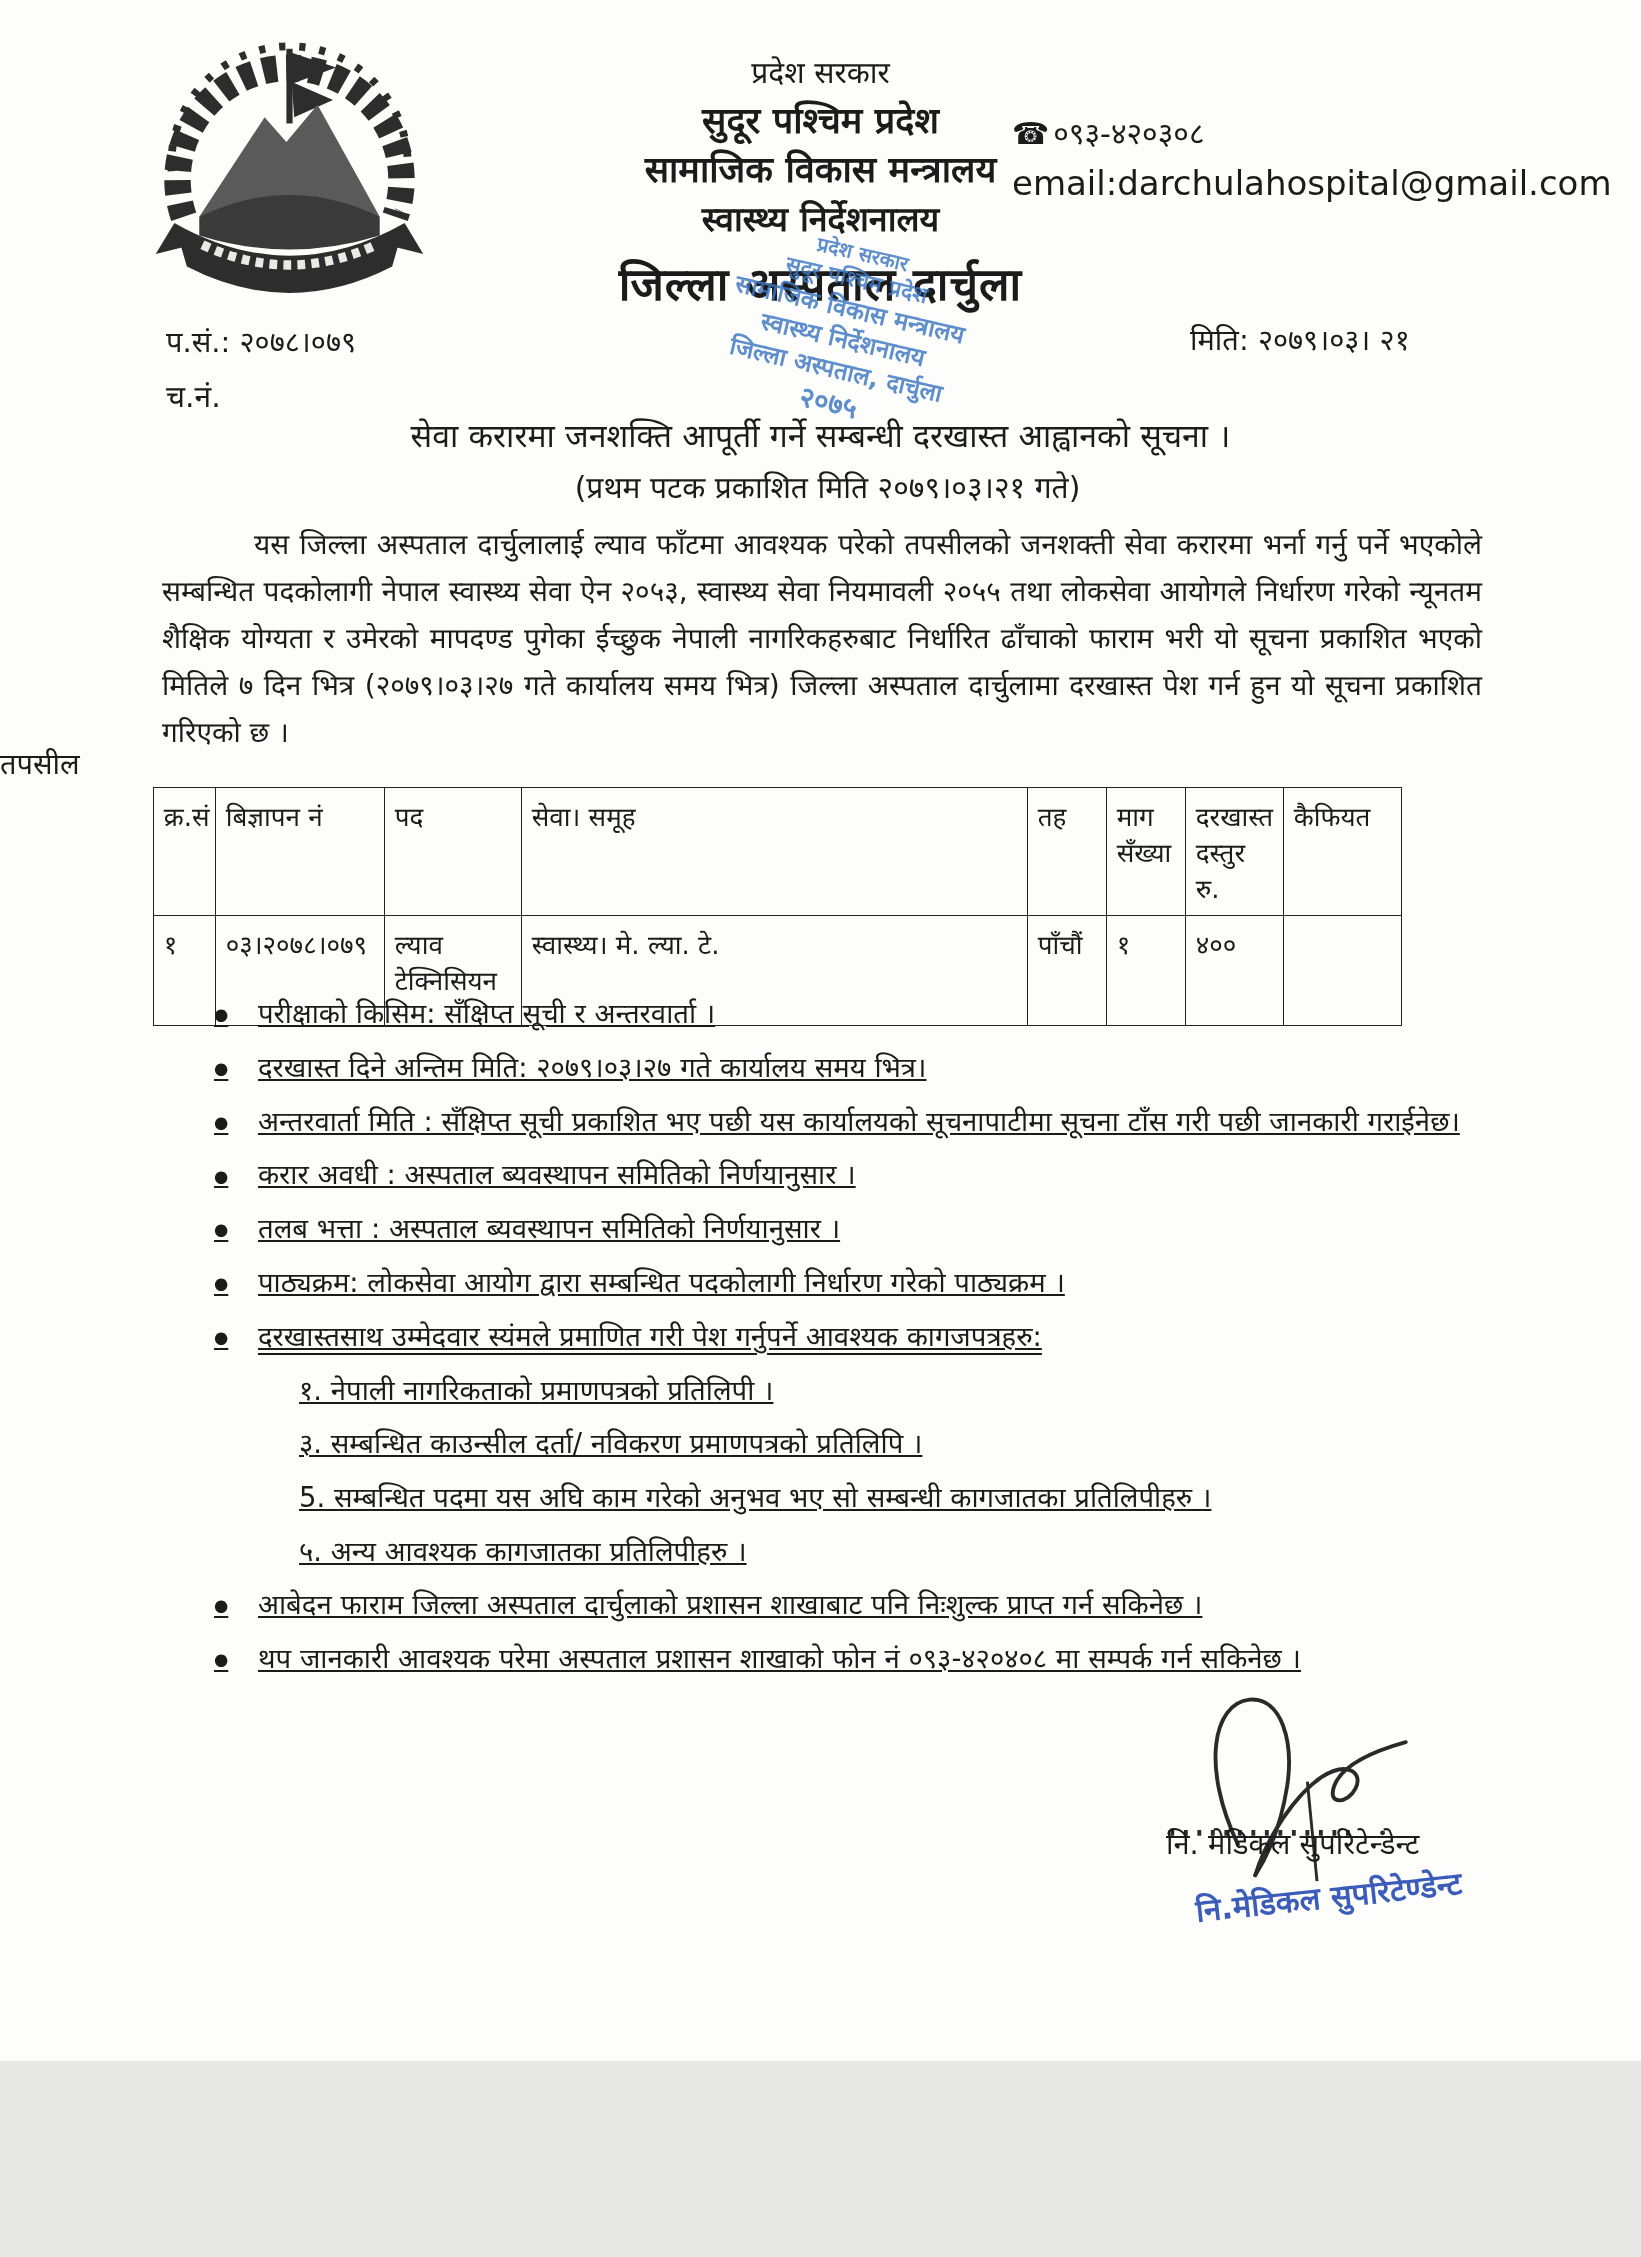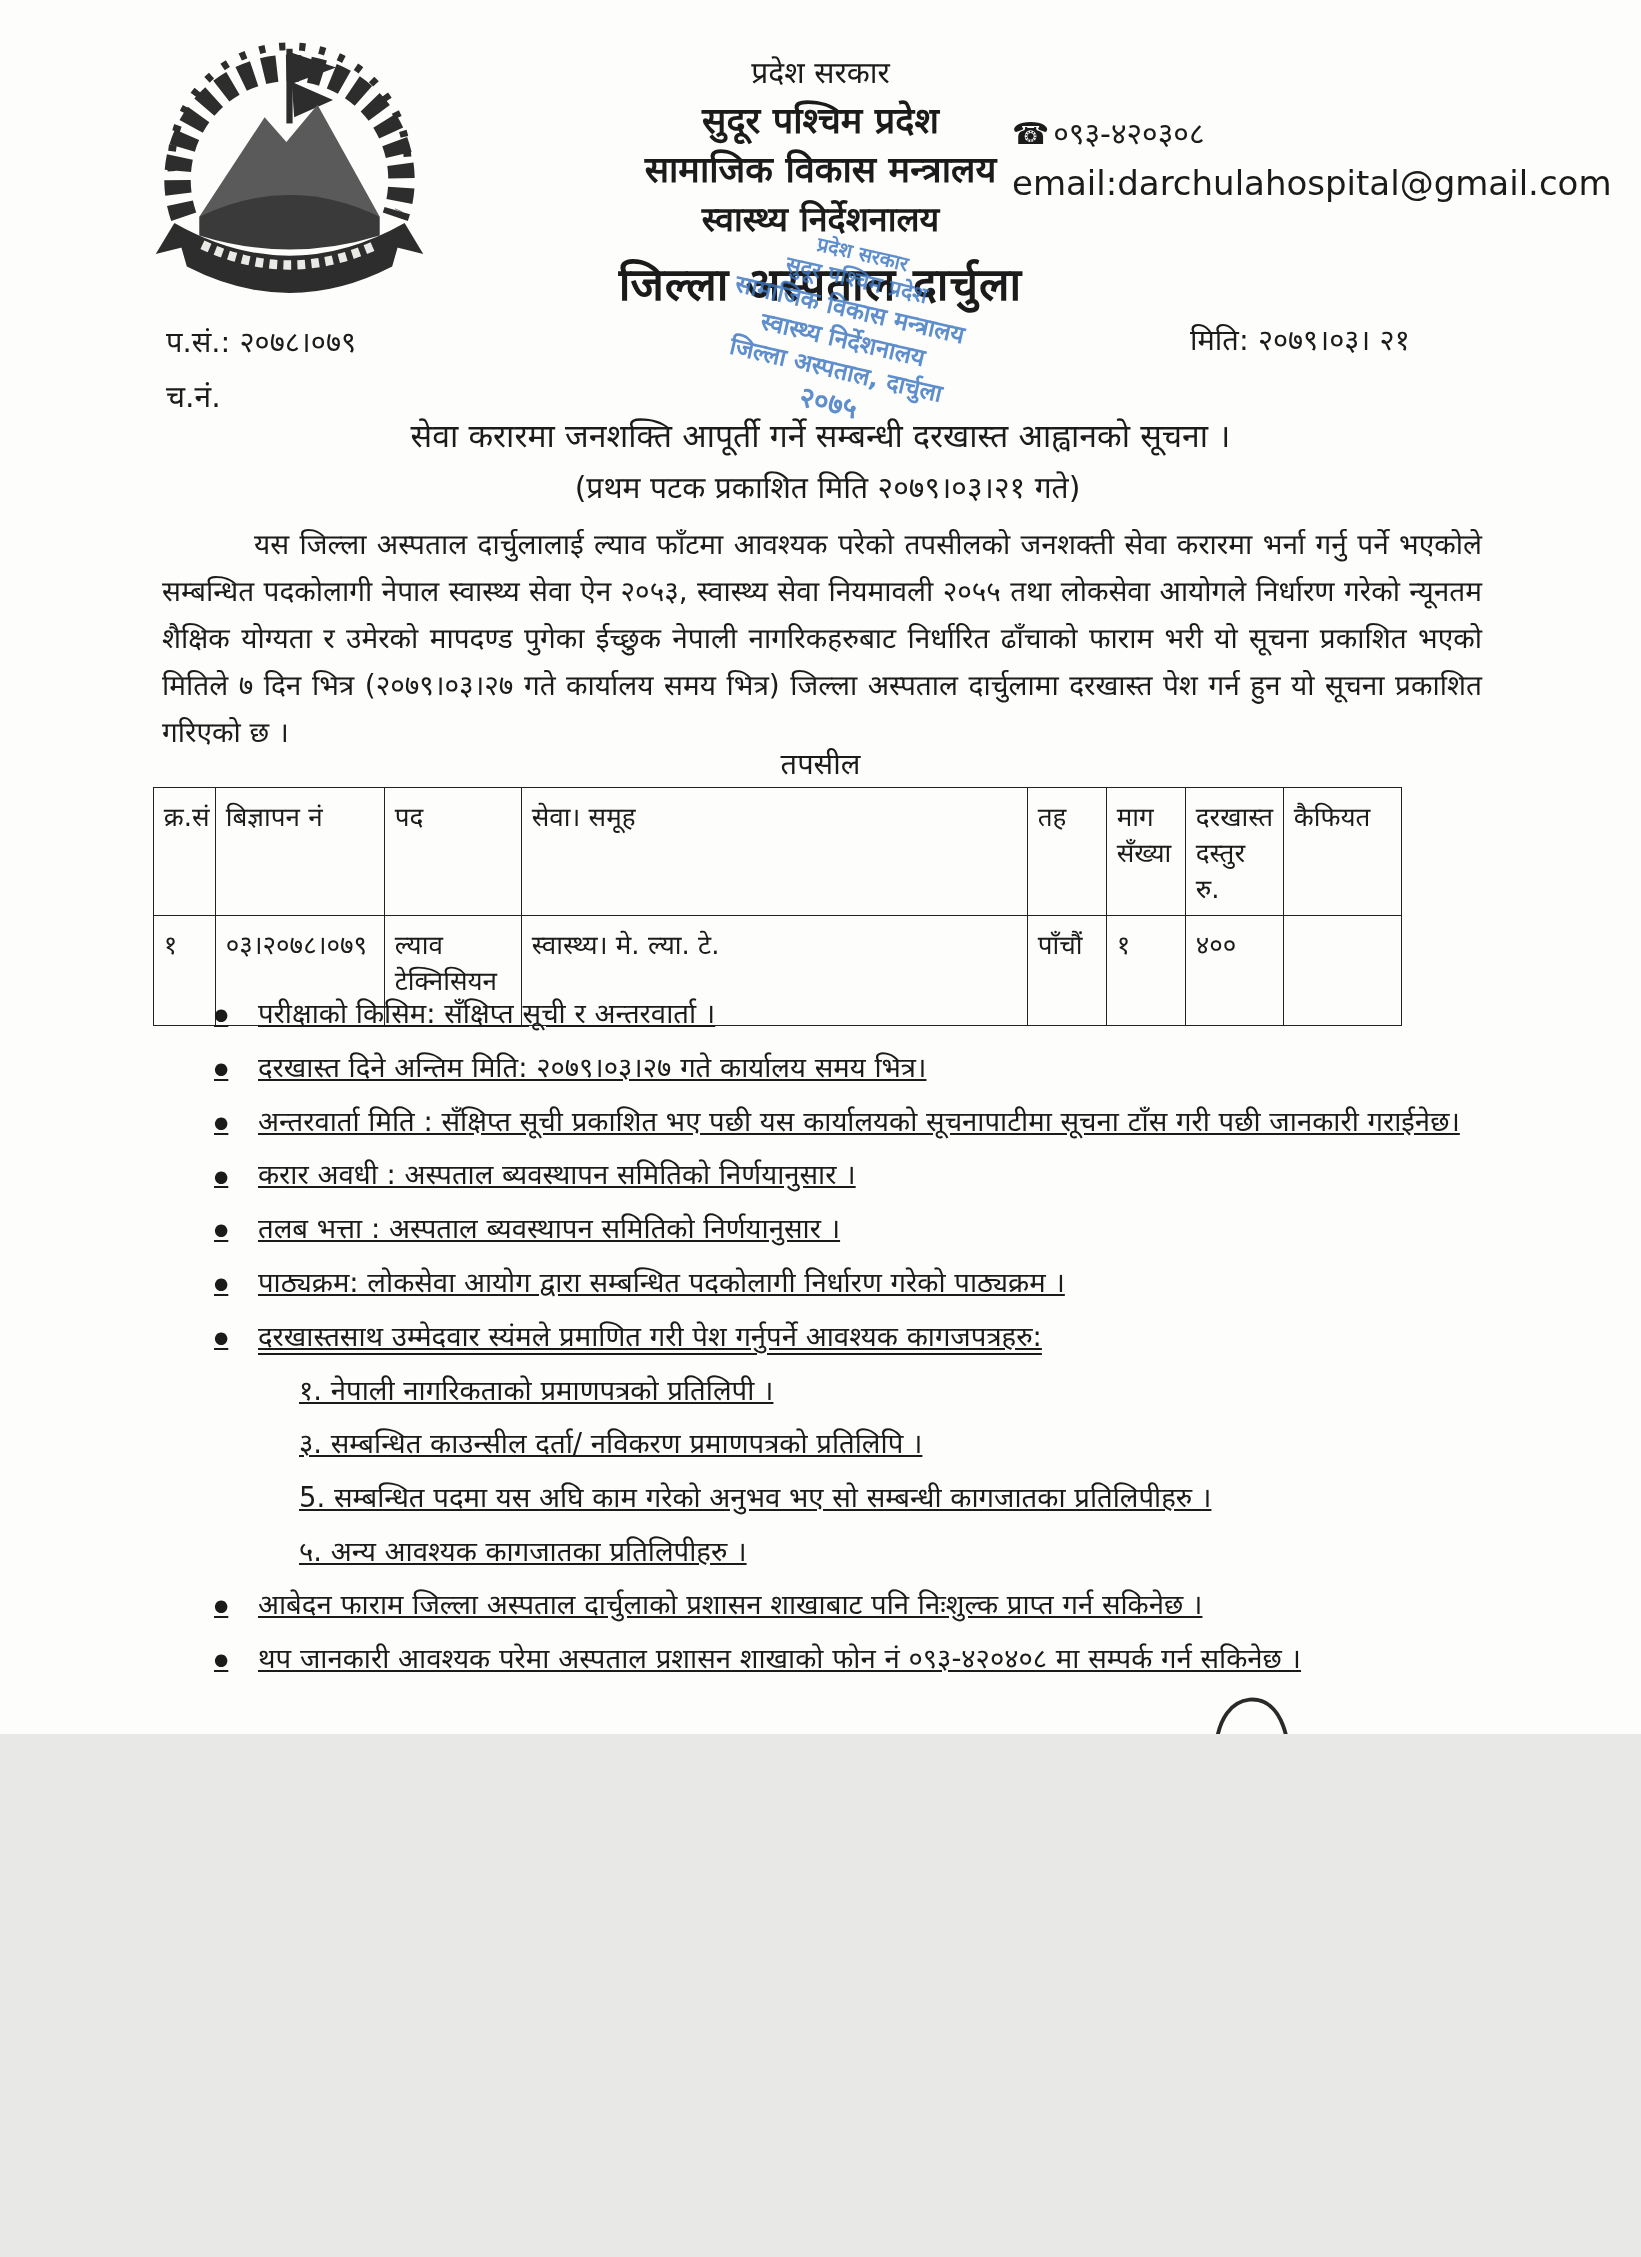--- a/index.html
+++ b/index.html
@@ -1,17 +1,17 @@
 <!DOCTYPE html>
 <html><head>
 <meta charset="utf-8">
 <style>
   html,body{margin:0;padding:0;background:#e8e8e6;}
   .page{
-    position:relative;width:1641px;height:1734px;margin:0 auto;
+    position:relative;width:1641px;height:2061px;margin:0 auto;
     background:#fdfdfb;color:#1b1b1b;
     font-family:"DejaVu Sans","Liberation Sans",sans-serif;
     overflow:hidden;
   }
   
   .emblem{position:absolute;left:130px;top:27px;width:319px;height:280px;}
   .hdr{position:absolute;left:0;right:0;top:56px;text-align:center;line-height:1.15;}
   .hdr .l1{font-size:30px;}
   .hdr .l2{font-size:36px;font-weight:bold;margin-top:9.7px;}
   .hdr .l3{font-size:36px;font-weight:bold;margin-top:7.7px;}
@@ -37,21 +37,21 @@
   .refno{position:absolute;left:166px;top:321px;font-size:29px;}
   .chno{position:absolute;left:166px;top:375px;font-size:30px;}
   .ddate{position:absolute;left:1190px;top:319px;font-size:29px;}
   
   .n-title{position:absolute;left:0;right:0;top:413px;text-align:center;font-size:32px;font-weight:normal;}
   .n-sub{position:absolute;left:0;right:0;top:466px;text-align:center;font-size:30px;margin-left:14px;}
   .n-body{
     position:absolute;left:162px;right:159px;top:521px;
     font-size:28px;line-height:47px;text-align:justify;text-indent:92px;
   }
-  .tapasil{position:absolute;left:0;right:0;top:743px;text-align:center;font-size:29px;}
+  .tapasil{position:absolute;left:0;right:0;top:743px;text-align:left;font-size:29px;}
   
   .tbl{position:absolute;left:153px;top:787px;border-collapse:collapse;table-layout:fixed;width:1247px;}
   .tbl th,.tbl td{border:1.9px solid #232323;font-size:26px;font-weight:normal;text-align:left;vertical-align:top;padding:9.7px 9.7px;}
   .tbl th{height:85px;}
   .tbl td{height:89px;}
   
   .points{position:absolute;left:214px;top:991px;right:135px;font-size:27.5px;line-height:45px;text-decoration:underline;}
   .bullet{display:flex;margin-bottom:4.8px;}
   .b-dot{flex:0 0 44px;}
   .b-dot::before{content:"\25CF";font-size:16.4px;position:relative;top:-2.9px;}

